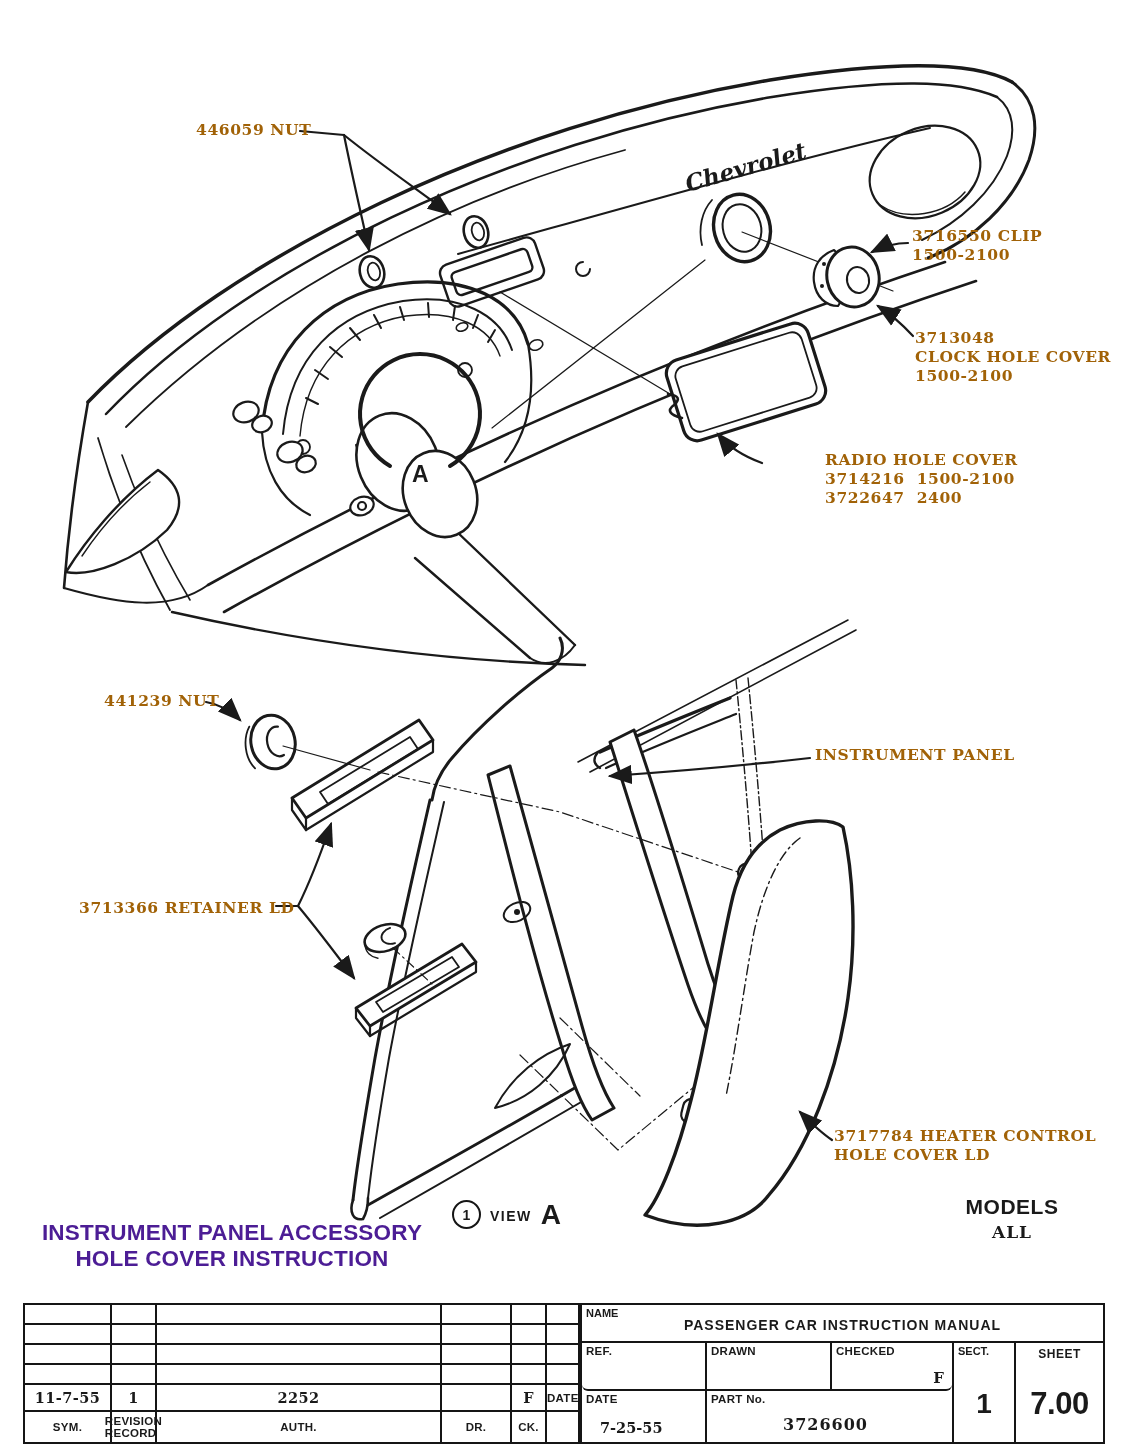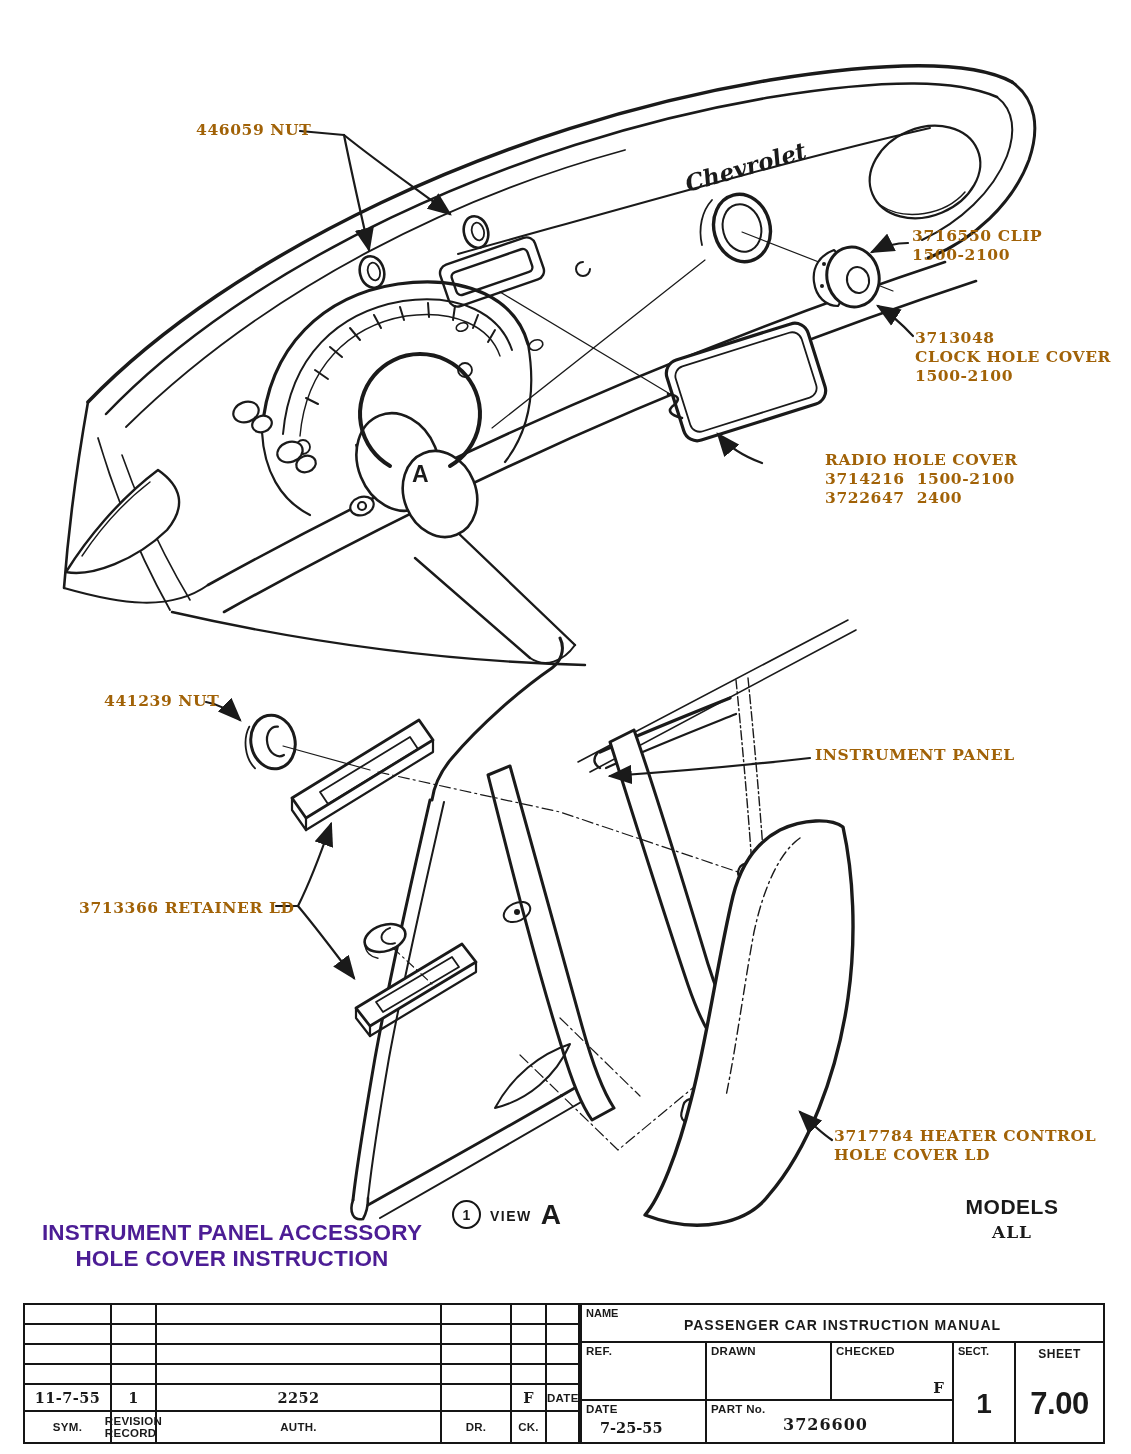--- a/index.html
+++ b/index.html
@@ -32,21 +32,21 @@
   .rev .v{font-family:"DejaVu Serif",serif;font-weight:bold;font-size:14.5px;letter-spacing:.4px;}
   .rev .v.rec{justify-content:flex-start;padding-left:12px;}
   .rev .h{font-weight:bold;font-size:11.5px;letter-spacing:.3px;}
   .tb-right{width:525px;height:141px;border:2.5px solid #151515;display:flex;flex-direction:column;}
   .tb-name{height:38px;border-bottom:2px solid #151515;display:flex;align-items:stretch;position:relative;}
   .tb-name-label{position:absolute;left:4px;top:2px;font-size:11px;font-weight:bold;}
   .tb-name-value{flex:1;display:flex;align-items:center;justify-content:center;
        font-weight:bold;font-size:14px;letter-spacing:1px;padding-top:4px;}
   .tb-lower{flex:1;display:flex;}
   .tb-lleft{width:372px;display:flex;flex-direction:column;border-right:2px solid #151515;}
-  .tb-row2{height:58px;border-bottom:2px solid #151515;display:flex;}
+  .tb-row2{height:48px;border-bottom:2px solid #151515;display:flex;border-radius:6px;}
   .tb-row3{flex:1;display:flex;}
   .cell{position:relative;border-right:2px solid #151515;}
   .cell:last-child{border-right:none;padding-left:20px;}
   .cell .cl{position:absolute;left:4px;top:2px;font-size:11.5px;font-weight:bold;letter-spacing:.3px;}
   .cell .cv{position:absolute;font-family:"DejaVu Serif",serif;font-weight:bold;}
   .c-ref{width:125px;}.c-drawn{width:125px;}.c-checked{flex:1;}
   .c-date{width:125px;}.c-part{flex:1;}
   .ck-f{position:absolute;right:8px;bottom:2px;font-family:"DejaVu Serif",serif;font-weight:bold;font-size:15px;}
   .date-v{left:18px;bottom:6px;font-size:14.5px;}
   .part-v{left:0;right:8px;bottom:8px;text-align:center;font-size:16px;letter-spacing:1px;}

